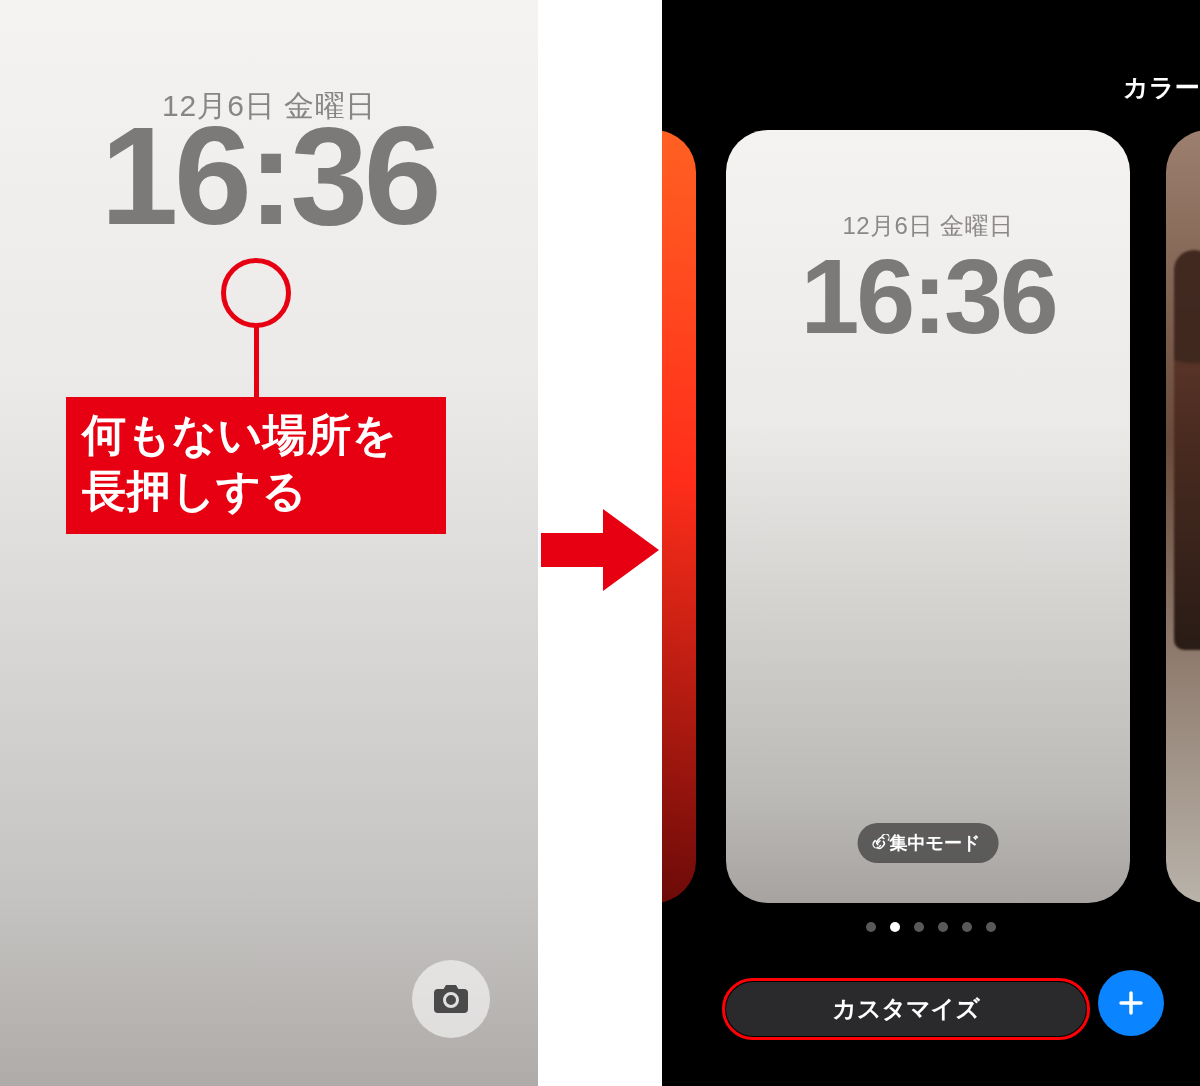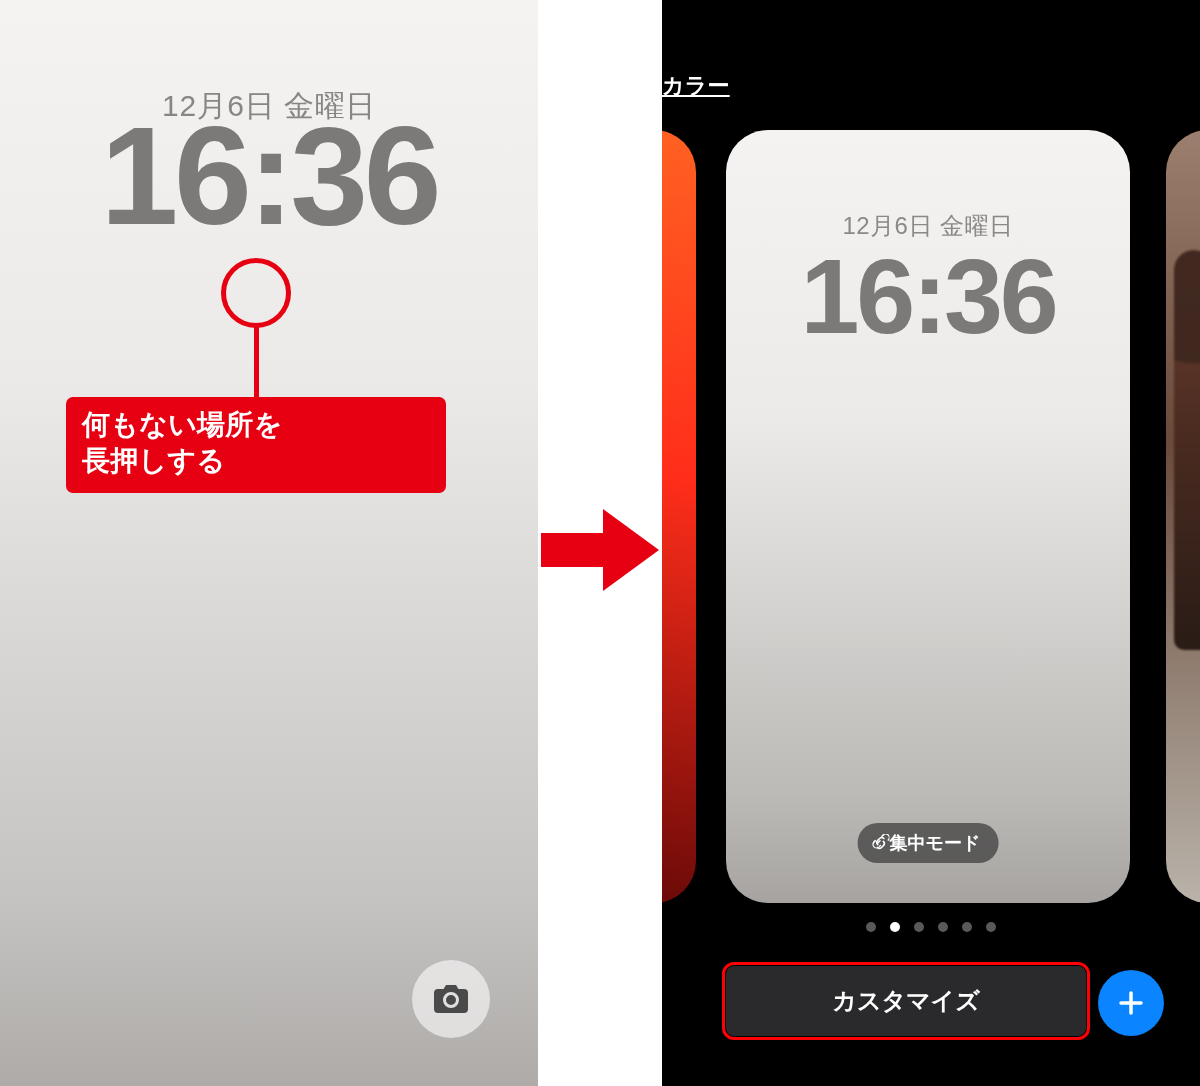--- a/index.html
+++ b/index.html
@@ -59,26 +59,25 @@
     height: 70px;
     background: #e60012;
   }
   .anno-box {
     position: absolute;
     top: 397px;
     left: 66px;
     width: 380px;
     background: #e60012;
     color: #ffffff;
-    font-size: 28px;
+    font-size: 44px;
     font-weight: 800;
     line-height: 1.28;
     padding: 10px 16px 14px 16px;
     letter-spacing: 0.01em;
-    border-radius: 7px;
   }
 
   
   .camera-btn {
     position: absolute;
     bottom: 48px;
     right: 48px;
     width: 78px; height: 78px;
     border-radius: 50%;
     background: rgba(255,255,255,0.58);
@@ -107,26 +106,25 @@
     top: 0;
     width: 538px;
     height: 1086px;
     background: #000000;
     overflow: hidden;
   }
   .gallery-title {
     position: absolute;
     top: 71px;
     left: 0; right: 0;
-    text-align: left;
+    text-align: right;
     color: #ffffff;
-    font-size: 22px;
+    font-size: 25px;
     font-weight: 700;
     letter-spacing: 0.01em;
-    text-decoration: underline;
   }
 
   
   .card {
     position: absolute;
     top: 130px;
     height: 773px;
     border-radius: 42px;
     overflow: hidden;
   }
@@ -218,23 +216,23 @@
     background: rgba(255,255,255,0.35);
   }
   .dot.active { background: #ffffff; }
 
   
   .customize-btn {
     position: absolute;
     bottom: 50px;
     left: 64px;
     width: 360px;
-    height: 70px;
+    height: 54px;
     background: #2a2a2c;
-    border-radius: 8px;
+    border-radius: 28px;
     display: flex;
     align-items: center;
     justify-content: center;
     color: #ffffff;
     font-size: 24px;
     font-weight: 700;
     outline: 3px solid #ff0007;
     outline-offset: 1px;
   }
   .add-btn {

